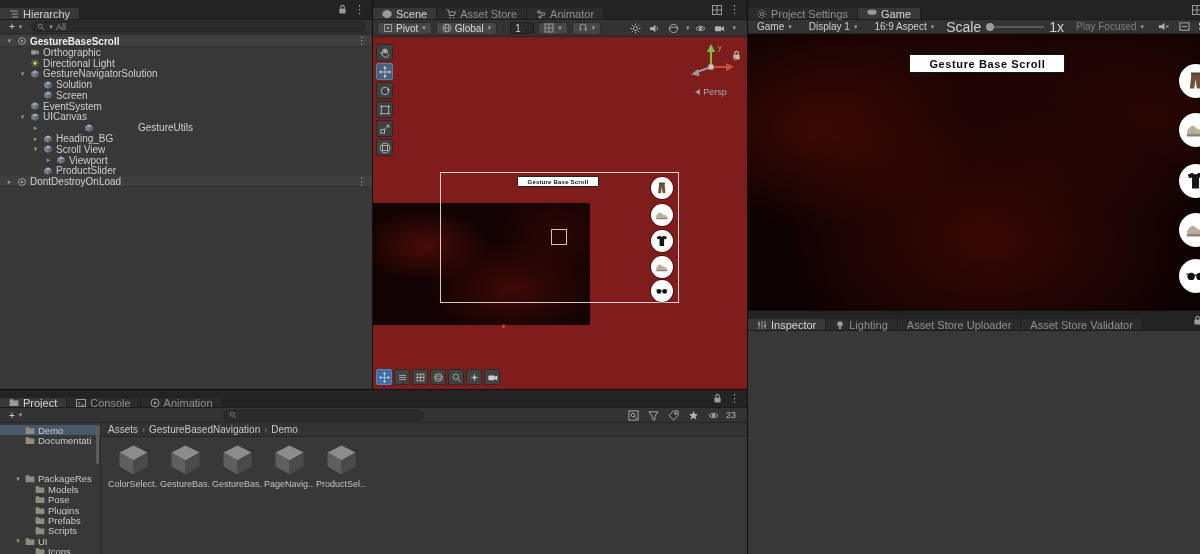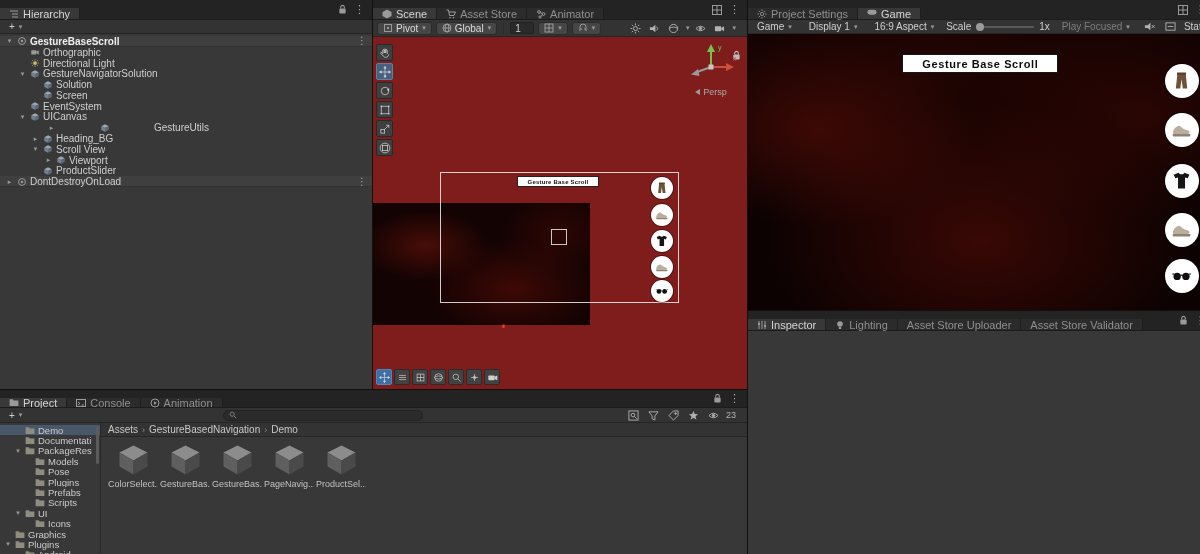--- a/index.html
+++ b/index.html
@@ -92,21 +92,21 @@
 #game-render{flex:1;position:relative;overflow:hidden;
  background:
   radial-gradient(220px 140px at 15% 35%,rgba(120,18,9,.40),transparent 70%),
   radial-gradient(300px 190px at 50% 75%,rgba(100,14,7,.5),transparent 72%),
   radial-gradient(240px 150px at 85% 30%,rgba(72,10,5,.45),transparent 70%),
   radial-gradient(380px 240px at 40% 10%,rgba(50,7,3,.55),transparent 75%),
   #0c0202;}
 #game-heading{position:absolute;left:50%;top:20px;transform:translateX(-50%);width:156px;height:19px;background:#fff;
  border:1px solid #161616;color:#0d0d0d;font-size:11px;font-weight:bold;letter-spacing:.6px;
  display:flex;align-items:center;justify-content:center;white-space:nowrap;}
-.scale-group{display:flex;align-items:center;gap:5px;color:#cfcfcf;font-size:10px;}
+.scale-group{display:flex;align-items:center;gap:5px;color:#cfcfcf;font-size:14px;}
 .slider{width:58px;height:2px;background:#5a5a5a;border-radius:1px;position:relative;}
 .slider .knob{position:absolute;left:0;top:-3px;width:8px;height:8px;border-radius:50%;background:#9a9a9a;}
 .gt-right{margin-left:auto;display:flex;align-items:center;gap:6px;padding-right:2px;}
 
 
 #project .tabstrip{height:18px;}
 #p-body{flex:1;display:flex;overflow:hidden;}
 #p-tree-col{width:101px;min-width:101px;border-right:1px solid #292929;position:relative;overflow:hidden;padding-top:2px;font-size:9.5px;}
 .p-row{height:10.4px;display:flex;align-items:center;gap:3px;color:#cccccc;white-space:nowrap;overflow:hidden;}
 .p-row.sel{background:#48586a;}
@@ -151,20 +151,30 @@
                 </svg>
             </span>
             <span class="kebab">⋮</span>
           </div>
         </div>
         <div class="toolbar h-toolbar">
           <div class="tb-btn flat">
             <span>+</span>
             <span class="caret">▾</span>
           </div>
+          <div class="searchfield" style="flex:1;margin-right:3px;">
+            <span class="sficon">
+              <svg viewBox="0 0 10 10" fill="none" stroke="currentColor">
+                  <circle cx="4" cy="4" r="2.6"></circle>
+                  <line x1="6.2" y1="6.2" x2="9" y2="9"></line>
+                </svg>
+            </span>
+            <span class="caret">▾</span>
+            <span>All</span>
+          </div>
         </div>
         <div id="h-tree">
             <div class="h-row h-scene" style="padding-left: 5px;">
               <span class="tri">▾</span>
               <span class="h-ico">
                 <svg viewBox="0 0 16 16">
                   <circle cx="8" cy="8" r="5.5" fill="none" stroke="#9a9a9a" stroke-width="1.6"></circle>
                   <circle cx="8" cy="8" r="2" fill="#9a9a9a"></circle>
                 </svg>
               </span>
@@ -248,21 +258,21 @@
               <span class="tri">▾</span>
               <span class="h-ico">
                 <svg viewBox="0 0 16 16">
                   <polygon points="8,2 14,5 8,8 2,5" fill="#9aa7b4"></polygon>
                   <polygon points="2,5 8,8 8,14 2,11" fill="#72808f"></polygon>
                   <polygon points="14,5 8,8 8,14 14,11" fill="#5d6b7a"></polygon>
                 </svg>
               </span>
               <span class="h-label">UICanvas</span>
             </div>
-            <div class="h-row" style="padding-left: 47px; gap: 44px;">
+            <div class="h-row" style="padding-left: 31px; gap: 44px;">
               <span class="tri">▸</span>
               <span class="h-ico">
                 <svg viewBox="0 0 16 16">
                   <polygon points="8,2 14,5 8,8 2,5" fill="#9aa7b4"></polygon>
                   <polygon points="2,5 8,8 8,14 2,11" fill="#72808f"></polygon>
                   <polygon points="14,5 8,8 8,14 14,11" fill="#5d6b7a"></polygon>
                 </svg>
               </span>
               <span class="h-label">GestureUtils</span>
             </div>
@@ -702,21 +712,21 @@
             </div>
             <div class="p-row" style="padding-left: 14px;">
               <span class="tri"></span>
               <span class="f-ico">
                 <svg viewBox="0 0 16 13">
                   <path d="M1 2h5l1.6 2H15v9H1z" fill="#8f8d80"></path>
                 </svg>
               </span>
               <span>Documentati</span>
             </div>
-            <div class="p-row" style="padding-left: 14px;">
+            <div class="p-row" style="padding-left: 14px; margin-top: 28px;">
               <span class="tri">▾</span>
               <span class="f-ico">
                 <svg viewBox="0 0 16 13">
                   <path d="M1 2h5l1.6 2H15v9H1z" fill="#8f8d80"></path>
                 </svg>
               </span>
               <span>PackageRes</span>
             </div>
             <div class="p-row" style="padding-left: 24px;">
               <span class="tri"></span>

